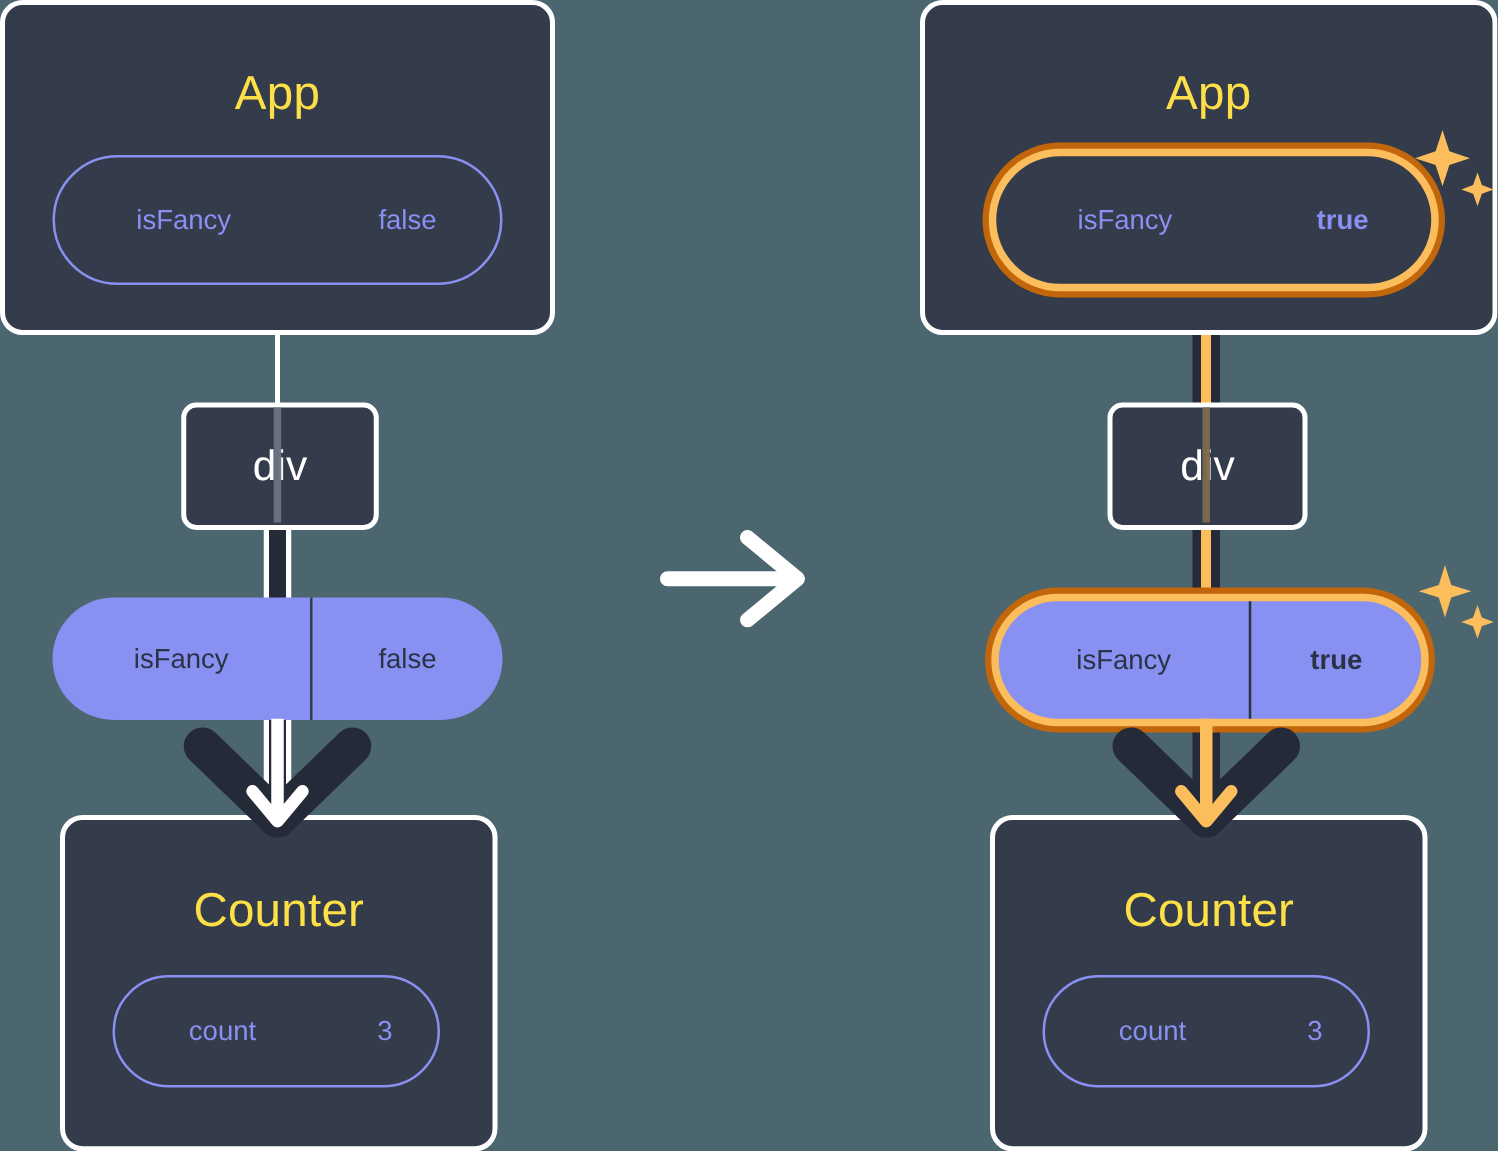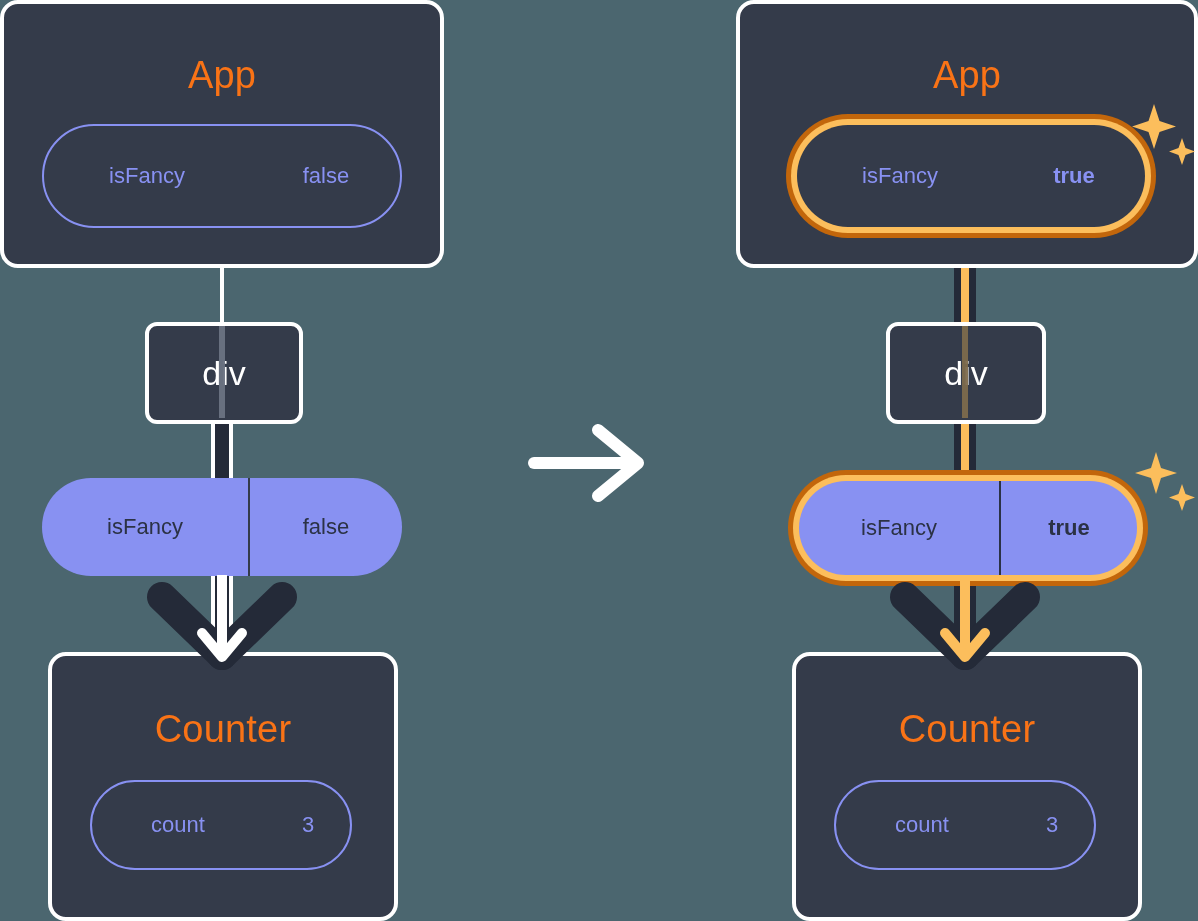--- a/index.html
+++ b/index.html
@@ -31,21 +31,21 @@
     border: 4px solid #ffffff;
     border-radius: 18px;
     z-index: 4;
   }
 
   .card-title {
     position: absolute;
     left: 0;
     right: 0;
     text-align: center;
-    color: #f97316;
+    color: #fde047;
     font-size: 38px;
     font-weight: 400;
     letter-spacing: 0.2px;
   }
 
   
   .divbox {
     position: absolute;
     background: #343b4a;
     border: 4px solid #ffffff;

